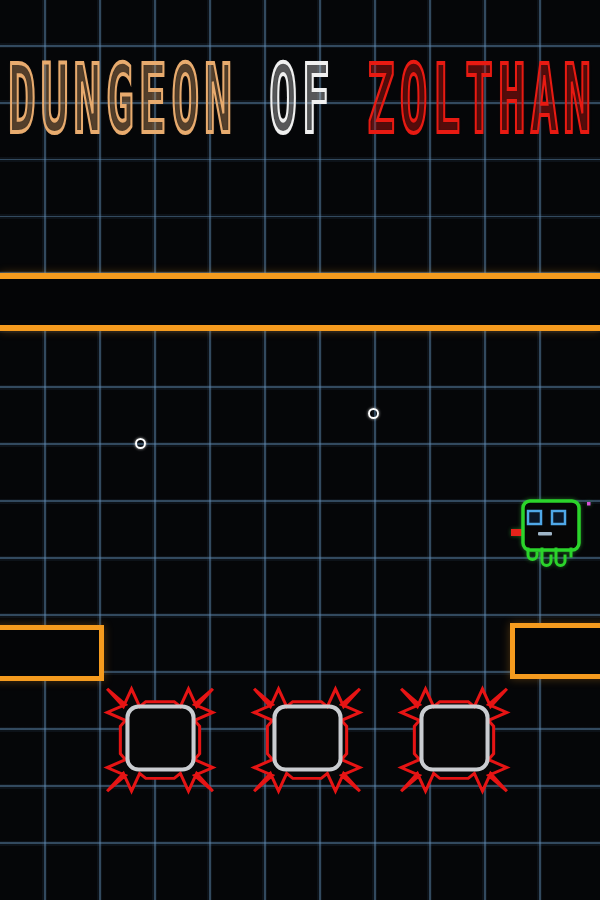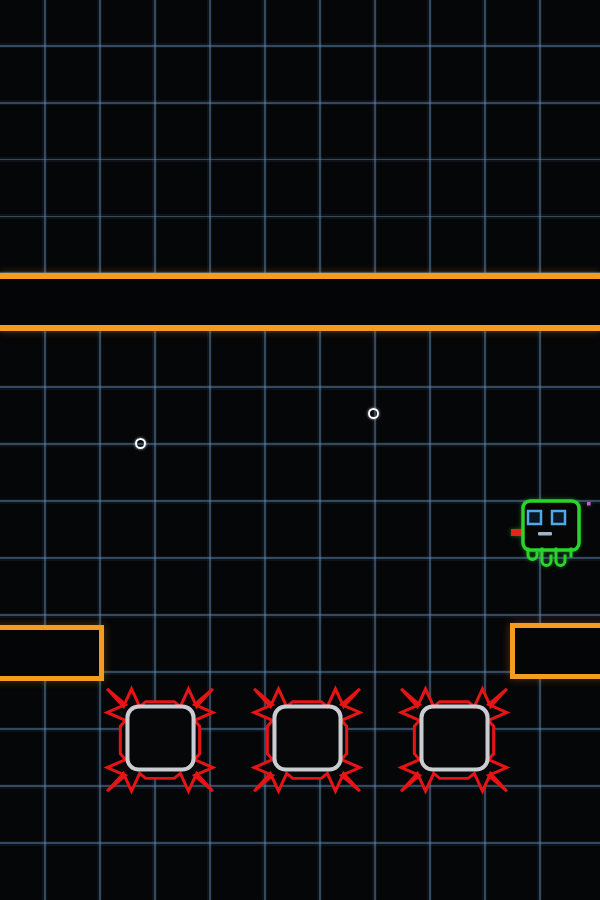--- a/index.html
+++ b/index.html
@@ -74,20 +74,25 @@
   .mine-1{left:99px;} .mine-2{left:246px;} .mine-3{left:393px;}
   .player{position:absolute;left:503px;top:496px;width:90px;height:88px;z-index:20;
           filter:drop-shadow(0 0 2px rgba(60,220,60,0.45));}
   .hidden-defs{position:absolute;width:0;height:0;overflow:hidden;}
 </style>
 </head>
 <body>
 
 <div class="stage">
 
+  <div class="title-row">
+    <span class="title-word w-dungeon">DUNGEON</span>
+    <span class="title-word w-of">OF</span>
+    <span class="title-word w-zolthan">ZOLTHAN</span>
+  </div>
 
   <div class="wall-band"></div>
   <div class="platform platform-left"></div>
   <div class="platform platform-right"></div>
 
   <div class="pickup pickup-1"></div>
   <div class="pickup pickup-2"></div>
 
   <svg class="hidden-defs" aria-hidden="true">
     <defs>

